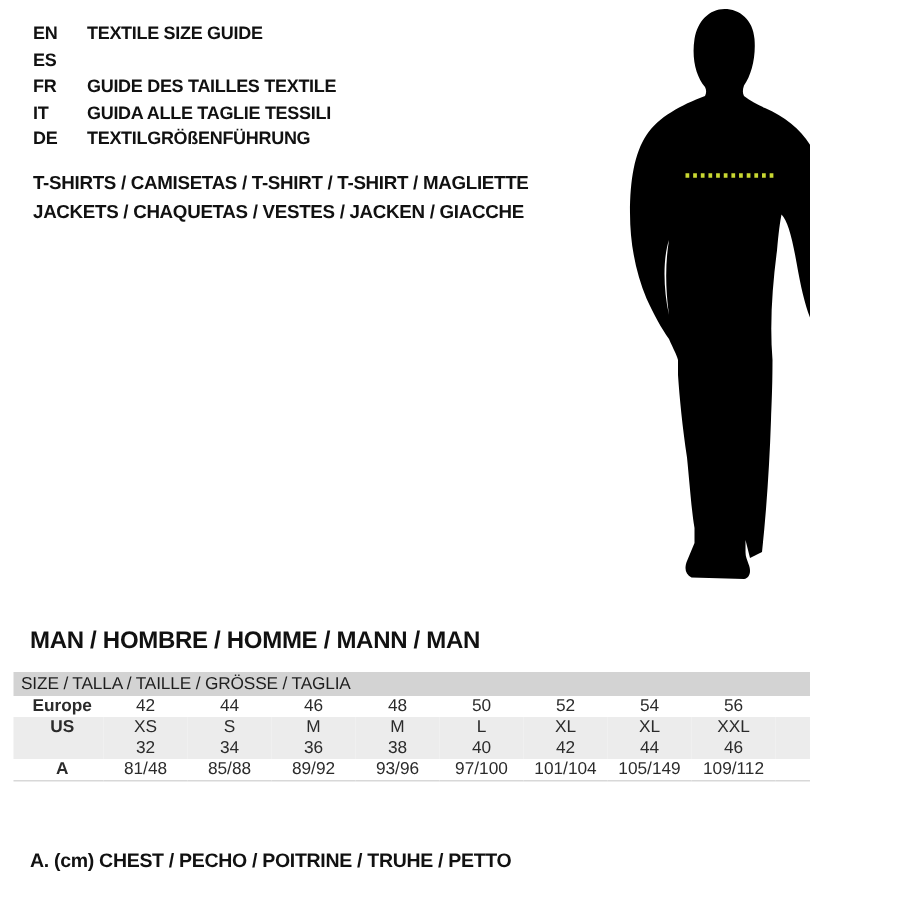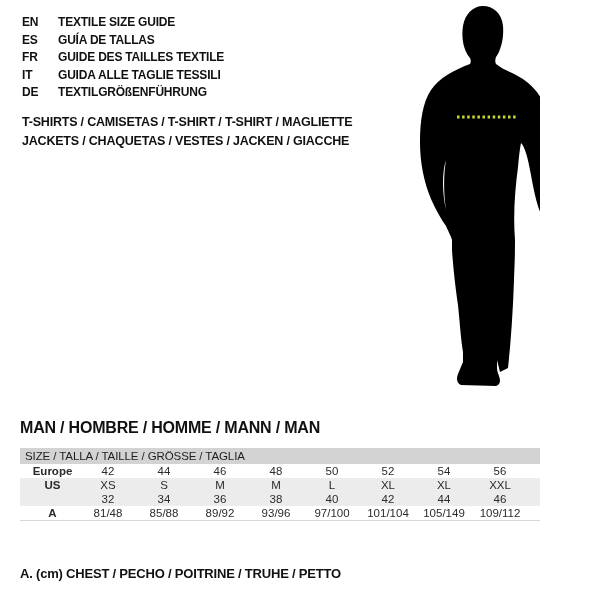--- a/index.html
+++ b/index.html
@@ -17,21 +17,21 @@
   .figure-svg{position:absolute;top:0;left:0;width:600px;height:600px;display:block;}
   .silhouette{fill:#000;}
   .sliver{fill:#fff;}
   .measure-dots{stroke:var(--measure-dots,#c9d832);stroke-width:3;stroke-dasharray:2.5 2.6;fill:none;}
   .measure-leader{stroke:#111;stroke-width:1.6;stroke-dasharray:3 2.6;fill:none;}
   .measure-letter{font-family:"Liberation Sans",sans-serif;font-size:13px;fill:#111;}
   
   .section-title{position:absolute;top:419px;left:20px;font-size:16px;font-weight:700;letter-spacing:-0.2px;}
   
   .size-table{
-    position:absolute;top:448px;left:20px;width:570px;
+    position:absolute;top:448px;left:9px;width:570px;
     border-collapse:collapse;table-layout:fixed;
     font-size:11.5px;color:#2b2b2b;
     border-bottom:1px solid #d8d8d8;
   }
   .size-table th{
     background:var(--header-bg,#d3d3d3);
     font-weight:400;text-align:left;padding:1px 0 1px 5px;height:14px;color:#1e1e1e;letter-spacing:-0.1px;
   }
   .size-table td{height:14px;text-align:center;padding:0;line-height:14px;}
   .size-table td.row-label{text-align:center;padding-left:5px;font-weight:bold;}
@@ -44,21 +44,20 @@
 
 <div class="canvas">
 
   <div class="lang-list">
     <div class="lang-row">
       <span class="lang-code">EN</span>
       <span class="lang-label">TEXTILE SIZE GUIDE</span>
     </div>
     <div class="lang-row">
       <span class="lang-code">ES</span>
-      <span class="lang-label">GUÍA DE TALLAS</span>
     </div>
     <div class="lang-row">
       <span class="lang-code">FR</span>
       <span class="lang-label">GUIDE DES TAILLES TEXTILE</span>
     </div>
     <div class="lang-row">
       <span class="lang-code">IT</span>
       <span class="lang-label">GUIDA ALLE TAGLIE TESSILI</span>
     </div>
     <div class="lang-row">

